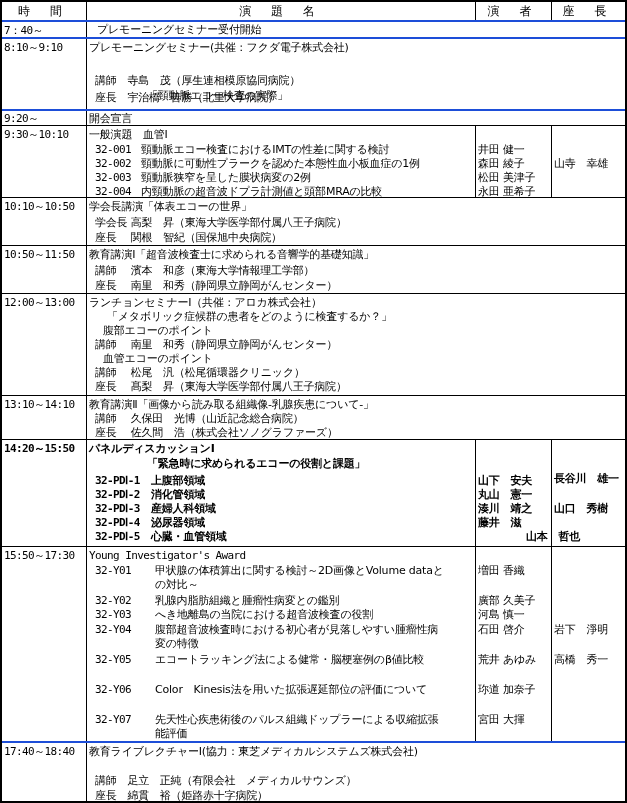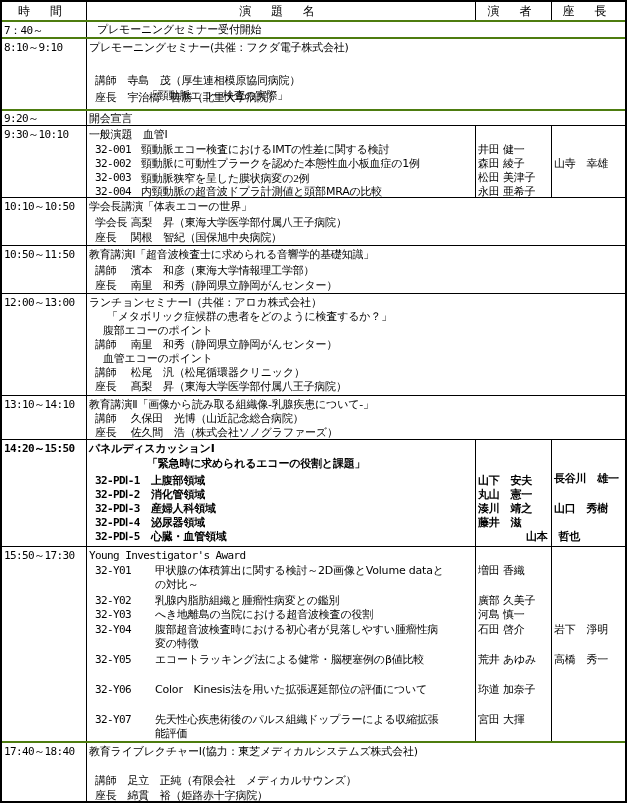--- a/index.html
+++ b/index.html
@@ -1,21 +1,21 @@
 <!DOCTYPE html>
 <html><head>
 <meta charset="utf-8">
 <style>
   html, body { margin: 0; padding: 0; background: #fff; }
   body { width: 627px; height: 803px; position: relative; overflow: hidden;
          font-family: "DejaVu Sans", "Liberation Sans", sans-serif; color: #000; }
   .sheet { position: absolute; left: 0; top: 0; width: 623px; height: 799px;
            border: 2px solid #000; }
   .row { position: absolute; left: 0; width: 623px; border-top: 1px solid #000; box-sizing: border-box; }
-  .row.thick { border-top: 2px solid #4d7c0f; }
+  .row.thick { border-top: 2px solid #1d4ed8; }
   .row.first { border-top: none; }
   .cell { position: absolute; top: 0; bottom: 0; box-sizing: border-box; }
   .c-time { left: 0; width: 85px; border-right: 1px solid #000; }
   .c-title { left: 85px; width: 388px; }
   .c-title.span { width: 538px; }
   .c-presenter { left: 473px; width: 76px; border-left: 1px solid #000; }
   .c-chair { left: 549px; width: 74px; border-left: 1px solid #000; }
   .line { position: absolute; font-size: 11px; line-height: 14px; white-space: nowrap;
           letter-spacing: -0.2px; }
   .time { font-family: "DejaVu Sans Mono", "Liberation Mono", monospace; font-size: 11px;
@@ -77,21 +77,21 @@
     <div class="cell c-time">
         <span class="line time">9:30～10:10</span>
       </div>
     <div class="cell c-title">
       <span class="line" style="left:2px;top:2px;">一般演題　血管Ⅰ</span>
       <span class="line mono" style="left:8px;top:17px;">32-001</span>
       <span class="line" style="left:54px;top:17px;">頸動脈エコー検査におけるIMTの性差に関する検討</span>
       <span class="line mono" style="left:8px;top:31px;">32-002</span>
       <span class="line" style="left:54px;top:31px;">頸動脈に可動性プラークを認めた本態性血小板血症の1例</span>
       <span class="line mono" style="left:8px;top:45px;">32-003</span>
-      <span class="line" style="left:54px;top:45px;font-family:Liberation Serif, serif;">頸動脈狭窄を呈した膜状病変の2例</span>
+      <span class="line" style="left:54px;top:45px;">頸動脈狭窄を呈した膜状病変の2例</span>
       <span class="line mono" style="left:8px;top:59px;">32-004</span>
       <span class="line" style="left:54px;top:59px;">内頸動脈の超音波ドプラ計測値と頭部MRAの比較</span>
     </div>
     <div class="cell c-presenter">
       <span class="line" style="left:2px;top:17px;">井田 健一</span>
       <span class="line" style="left:2px;top:31px;">森田 綾子</span>
       <span class="line" style="left:2px;top:45px;text-align:right;">松田 美津子</span>
       <span class="line" style="left:2px;top:59px;">永田 亜希子</span>
     </div>
     <div class="cell c-chair">

